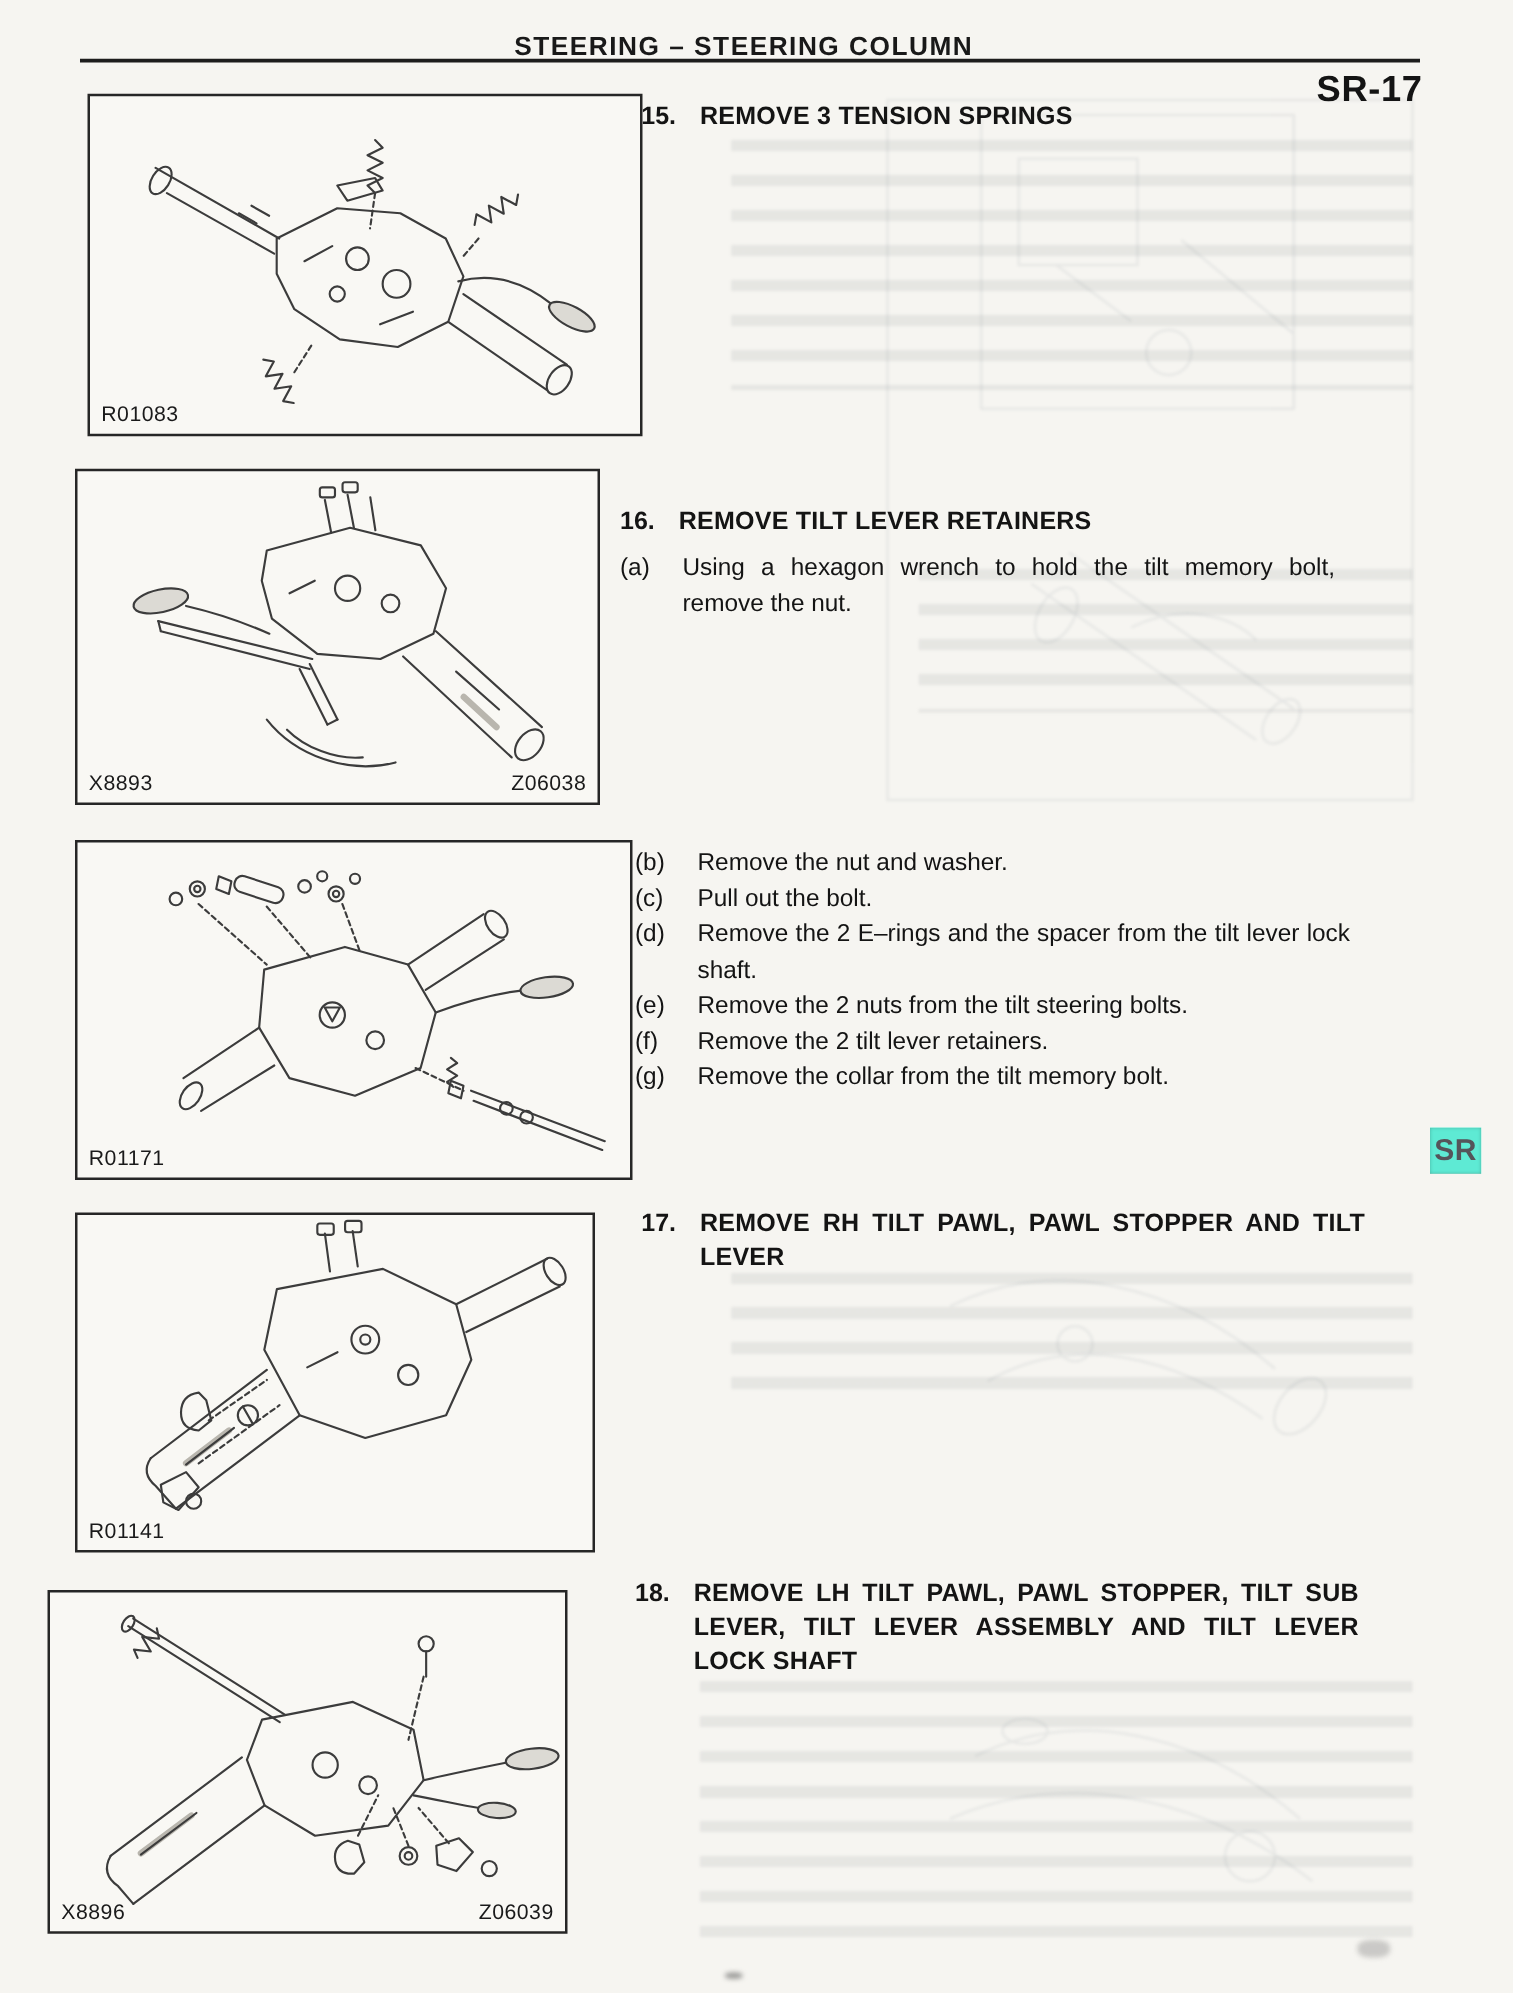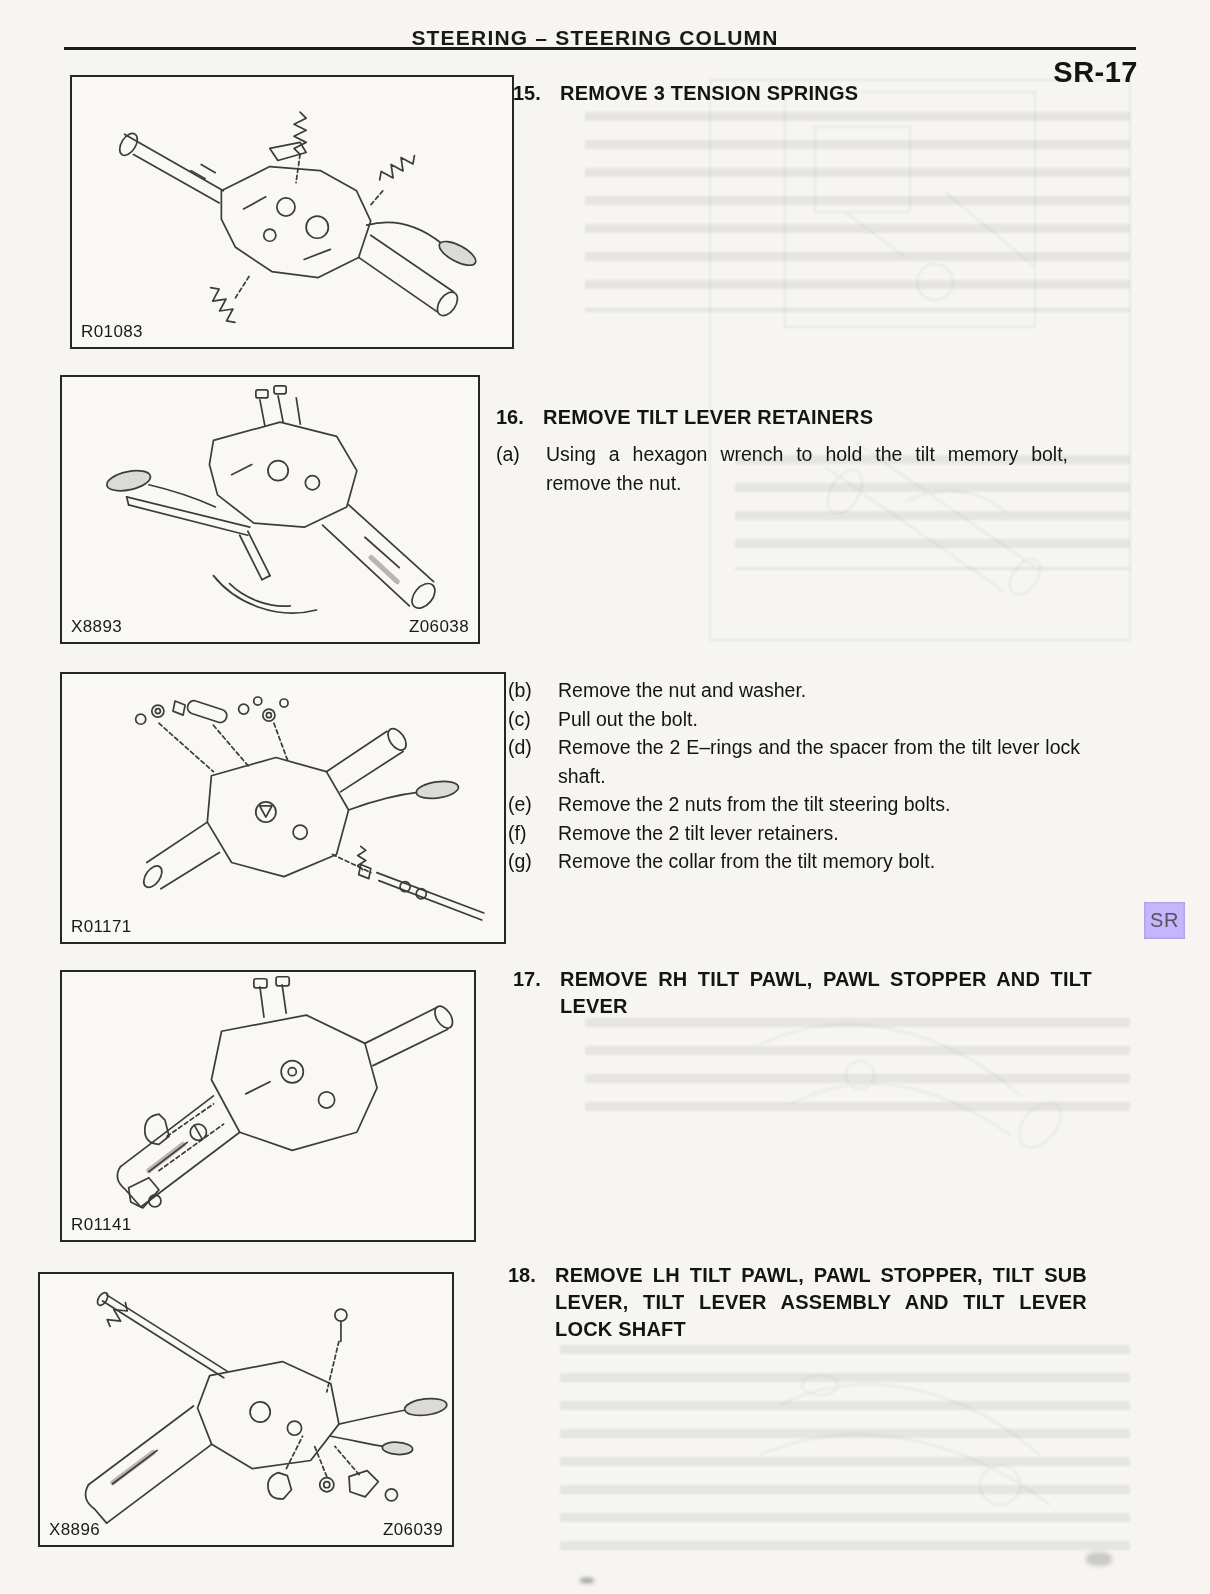--- a/index.html
+++ b/index.html
@@ -36,22 +36,22 @@
   .step-num{flex:0 0 47px;font-weight:bold;font-size:20px;line-height:27px;}
   .step-title{font-weight:bold;font-size:20px;line-height:27px;max-width:532px;
     text-align:justify;letter-spacing:.2px;}
   .substeps{margin-top:9px;}
   .substep{display:flex;}
   .sub-label{flex:0 0 50px;font-size:19.5px;line-height:28.5px;}
   .sub-text{max-width:522px;font-size:19.5px;line-height:28.5px;text-align:justify;}
 
   
   .sr-tab{position:absolute;left:1144px;top:902px;width:41px;height:37px;
-    background:#c4b5fd;color:#55545a;display:flex;align-items:center;justify-content:center;
-    font-weight:normal;font-size:20px;letter-spacing:.5px;box-shadow:inset 0 0 3px rgba(0,0,0,.25);}
+    background:#5eead4;color:#55545a;display:flex;align-items:center;justify-content:center;
+    font-weight:bold;font-size:24px;letter-spacing:.5px;box-shadow:inset 0 0 3px rgba(0,0,0,.25);}
 
   
   .ghost-svg{position:absolute;opacity:.11;filter:blur(1.2px);pointer-events:none;}
   .ghost-svg *{stroke:#6f7c88;fill:none;stroke-width:2;}
   .ghost-text{position:absolute;filter:blur(1.1px);pointer-events:none;
     background:repeating-linear-gradient(to bottom,
       rgba(90,95,100,.10) 0px, rgba(90,95,100,.10) 9px,
       transparent 9px, transparent 28px);}
   .smudge{position:absolute;border-radius:40%;filter:blur(2px);pointer-events:none;}
 </style>

